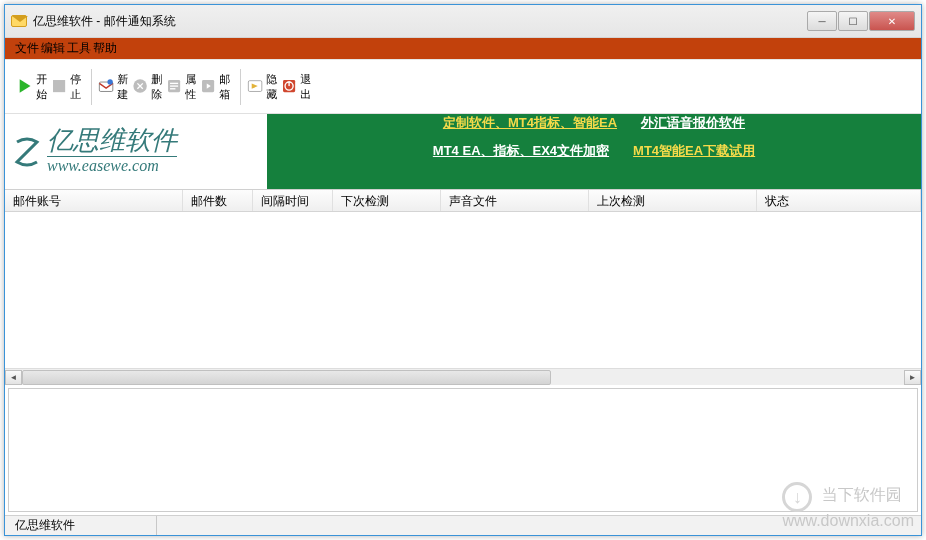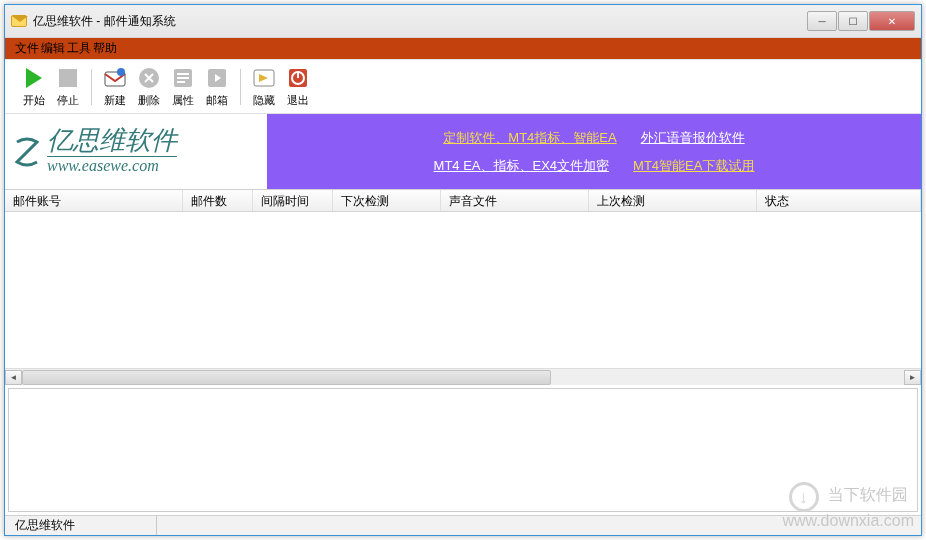--- a/index.html
+++ b/index.html
@@ -81,21 +81,21 @@
       background: #fff;
       display: flex;
       align-items: center;
       padding: 0 12px;
       gap: 0;
       border-bottom: 1px solid #e0e0e0;
     }
     .toolbar-btn {
       width: 34px;
       display: flex;
-      flex-direction: column;
+      flex-direction: row;
       align-items: center;
       gap: 3px;
       font-size: 11px;
       color: #000;
       cursor: default;
     }
     .toolbar-icon {
       width: 24px;
       height: 24px;
       display: flex;
@@ -139,27 +139,27 @@
     .banner-en {
       font-family: Liberation Serif, serif;
       font-size: 16px;
       font-style: italic;
       color: #357a7a;
       border-top: 1px solid #357a7a;
       margin-top: 2px;
     }
     .banner-right {
       flex: 1;
-      background: #8b5cf6;
+      background: #15803d;
       display: flex;
       flex-direction: column;
-      justify-content: center;
       align-items: center;
       gap: 10px;
       font-size: 13px;
+      font-weight: bold;
     }
     .banner-row { display: flex; gap: 24px; }
     .banner-link { text-decoration: underline; cursor: default; }
     .link-yellow { color: #f5da4a; }
     .link-white { color: #fff; }
     .table-area {
       flex: 0 0 195px;
       background: #404040;
       display: flex;
       flex-direction: column;
@@ -230,21 +230,21 @@
       border-right: 1px solid #c8c8c8;
       height: 100%;
       display: flex;
       align-items: center;
       min-width: 152px;
     }
     .watermark {
       position: absolute;
       right: 12px;
       bottom: 10px;
-      text-align: center;
+      text-align: left;
       color: #c8c8c8;
       pointer-events: none;
     }
     .watermark-cn { font-size: 16px; }
     .watermark-en { font-size: 16px; }
     .watermark-icon {
       width: 30px;
       height: 30px;
       border: 3px solid #d6d6d6;
       border-radius: 50%;

